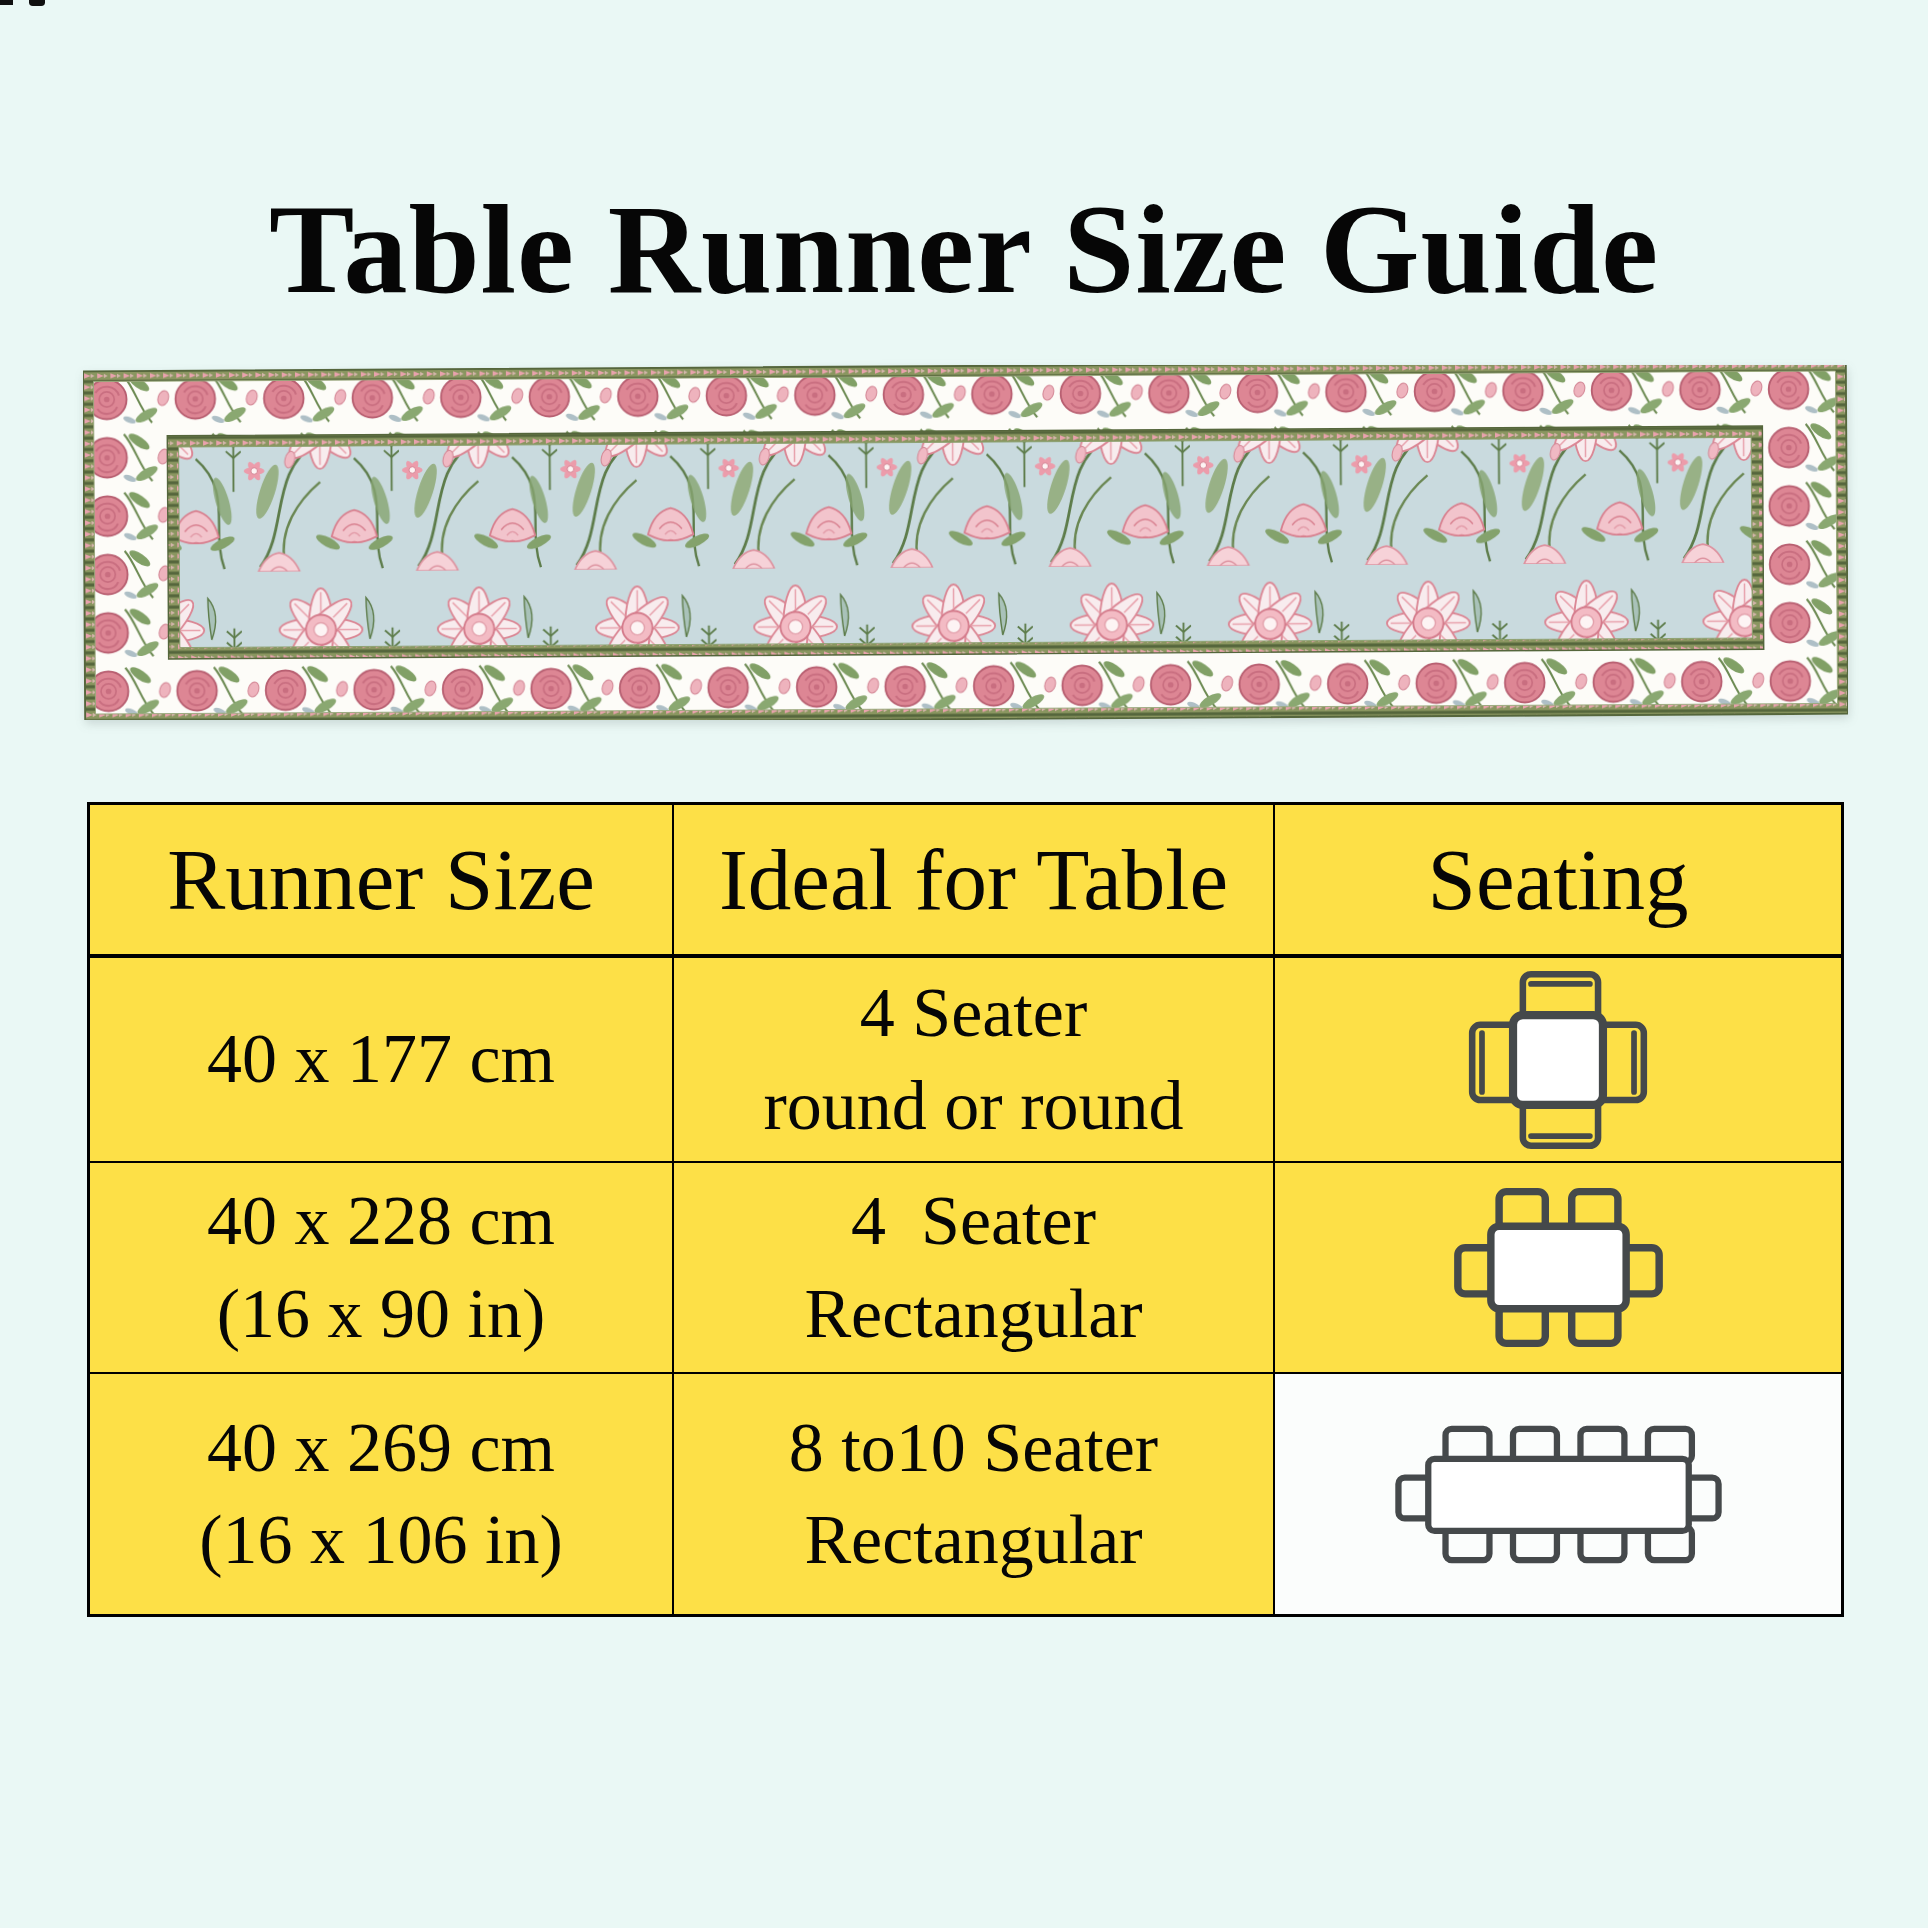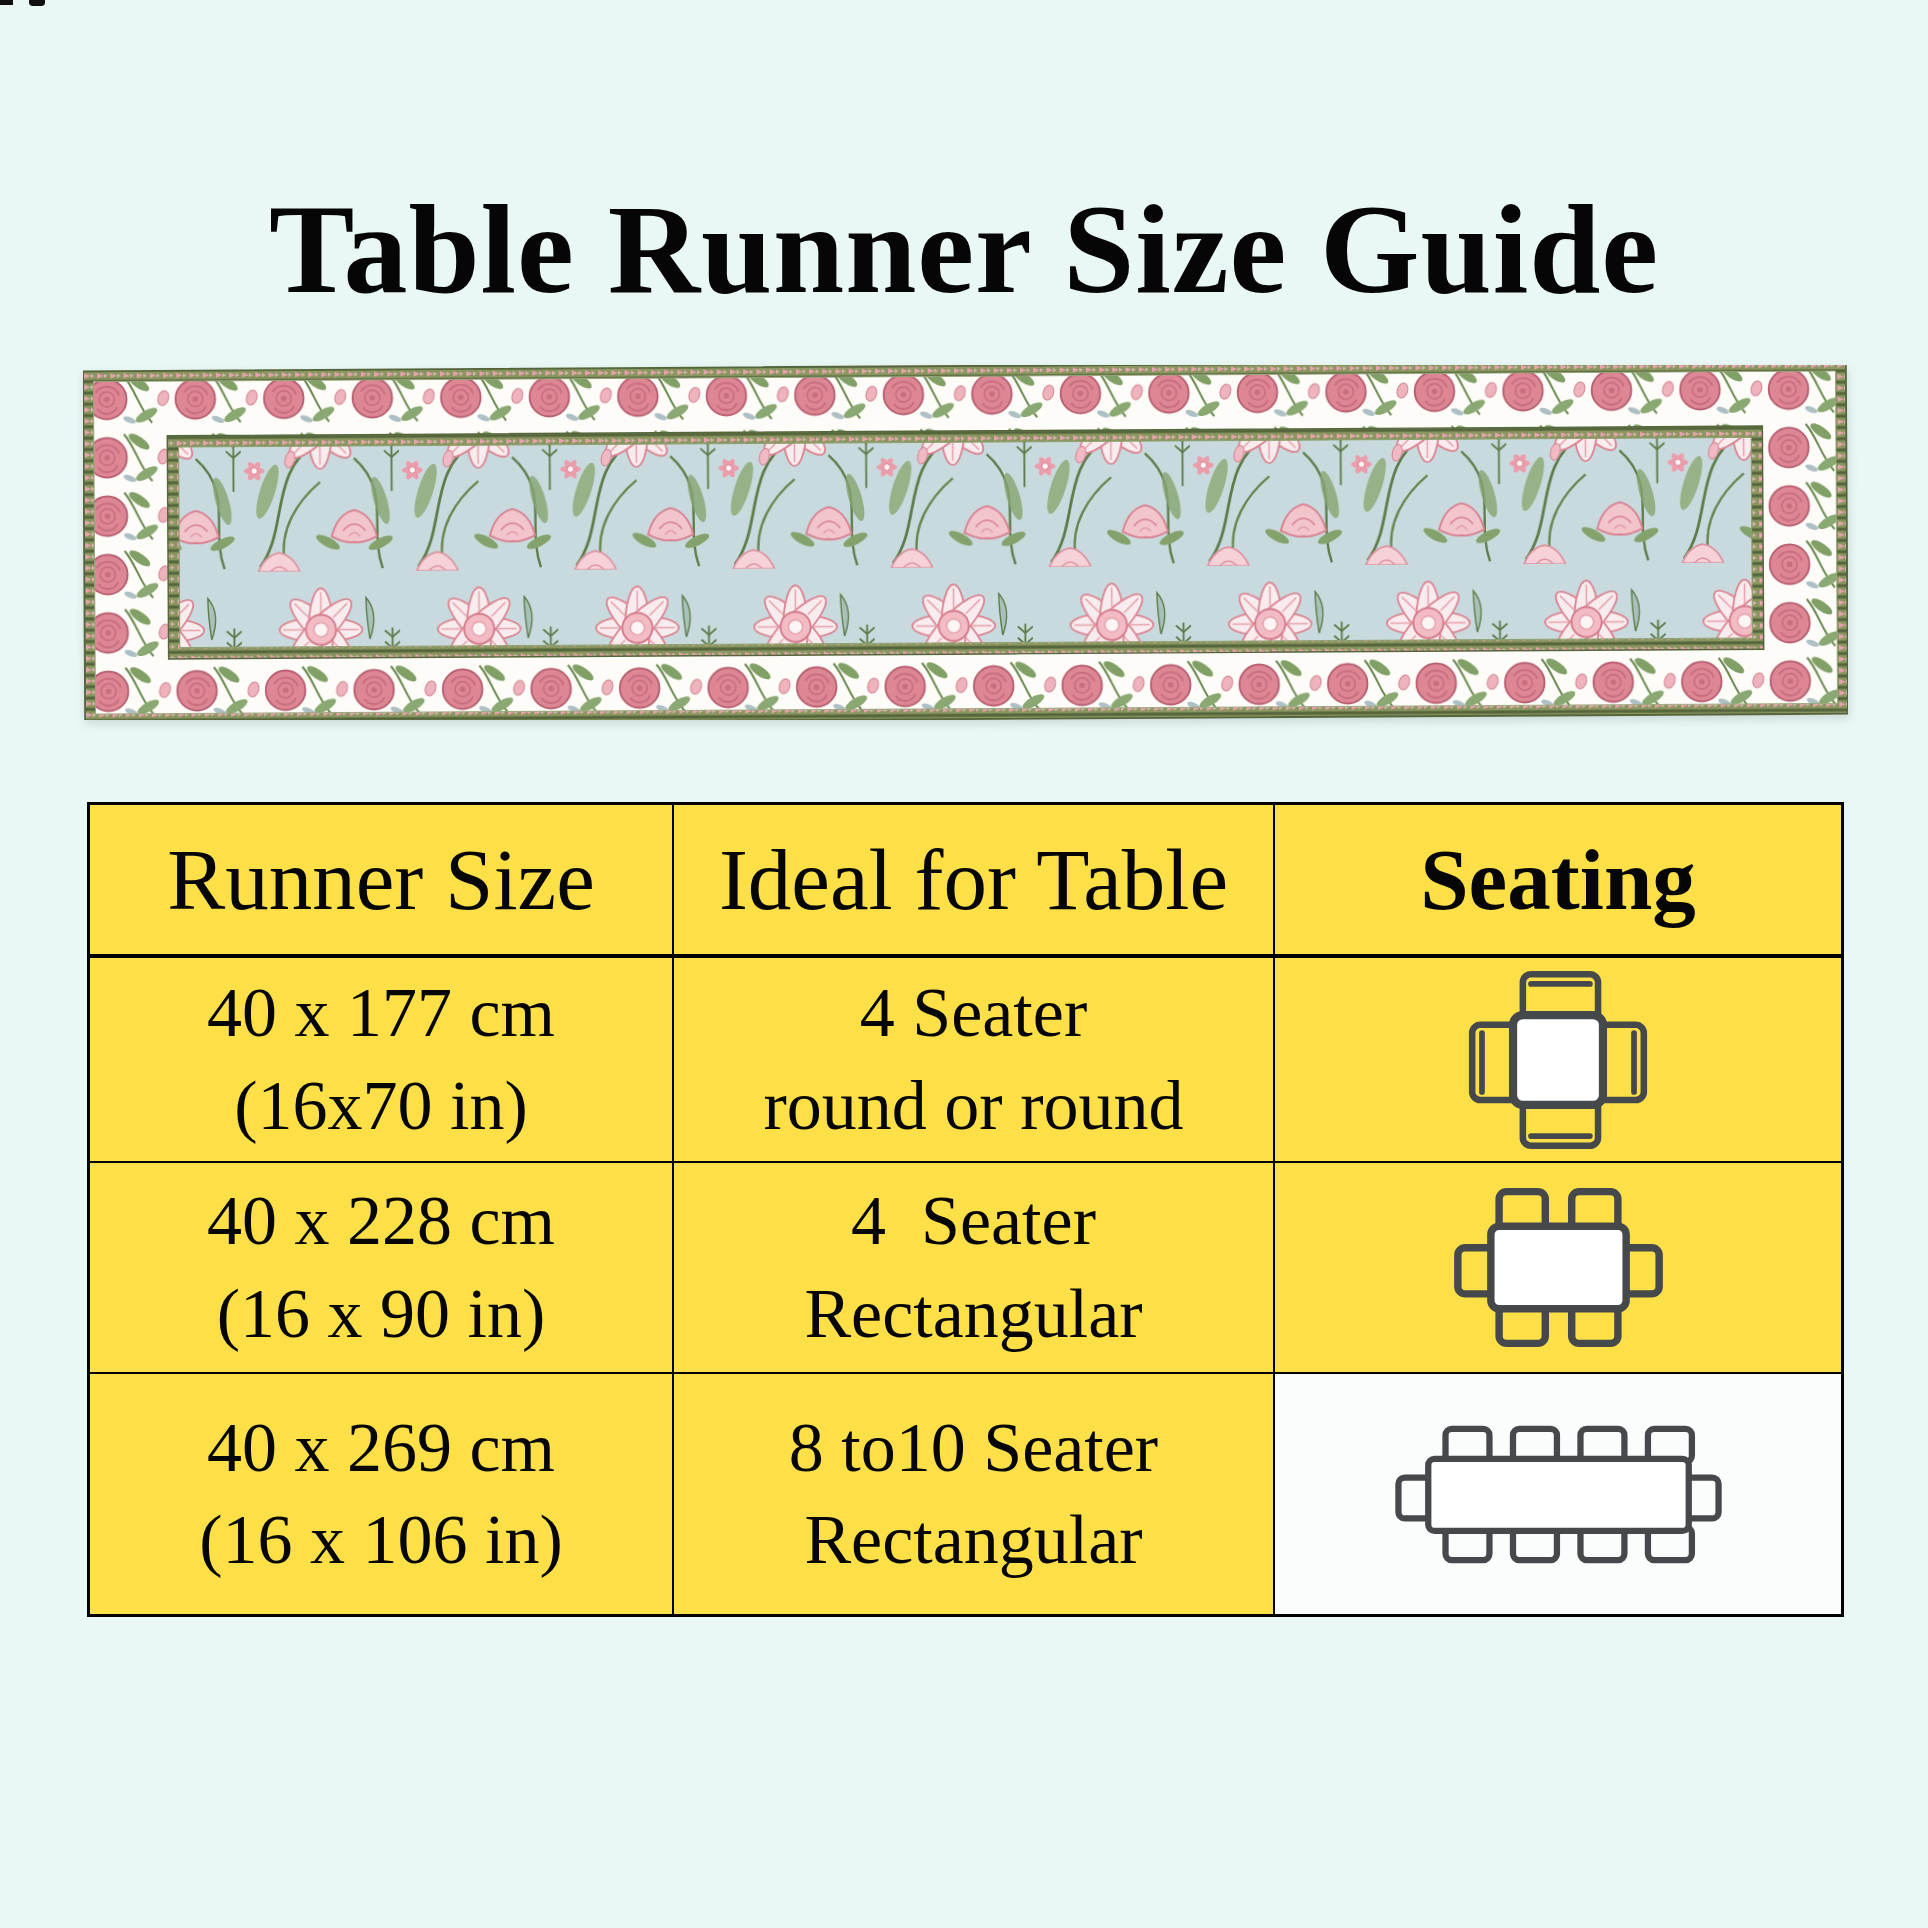--- a/index.html
+++ b/index.html
@@ -18,21 +18,21 @@
                filter:drop-shadow(1.9px 4.7px 4.7px rgba(60,80,80,0.18));}
 
   
   .size-table{position:absolute;left:87px;top:802px;width:1757px;height:815px;
               border:3.8px solid #000;display:grid;box-sizing:border-box;
               grid-template-columns:584px 601px auto;
               grid-template-rows:153px 205px 211px auto;
               background:#fde047;color:#060606;}
   .cell{display:flex;flex-direction:column;align-items:center;justify-content:center;
         border-right:2.8px solid #000;border-bottom:2.8px solid #000;box-sizing:border-box;}
-  .cell.lastcol{border-right:none;font-weight:bold;}
+  .cell.lastcol{border-right:none;}
   .cell.lastrow{border-bottom:none;}
   .cell.hdr{border-bottom:4.7px solid #000;font-size:87px;line-height:1;}
   .txt{font-size:70px;line-height:1.32;text-align:center;white-space:pre;}
   .cell.iconcell.white{background:#fbfdfc;}
   .seat-svg{display:block;}
 </style>
 </head>
 <body>
 
 <div class="canvas">
@@ -143,21 +143,20 @@
     </div>
     <div class="cell hdr">
       <div>Ideal for Table</div>
     </div>
     <div class="cell hdr lastcol">
       <div>Seating</div>
     </div>
 
     <div class="cell">
       <div class="txt">40 x 177 cm</div>
-      <div class="txt">(16x70 in)</div>
     </div>
     <div class="cell">
       <div class="txt">4 Seater</div>
       <div class="txt">round or round</div>
     </div>
     <div class="cell lastcol iconcell">
       <svg class="seat-svg" width="188" height="188" viewBox="0 0 230 230">
         <g fill="none" stroke="#45494b" stroke-width="8" stroke-linecap="round">
           <rect x="72" y="10" width="92" height="58" rx="10"></rect>
           <line x1="82" y1="22" x2="154" y2="22" stroke-width="7"></line>

